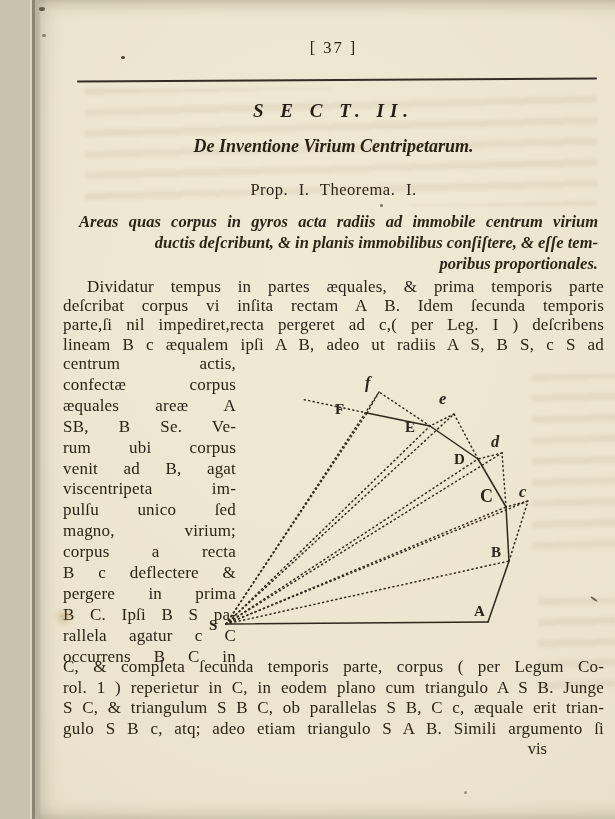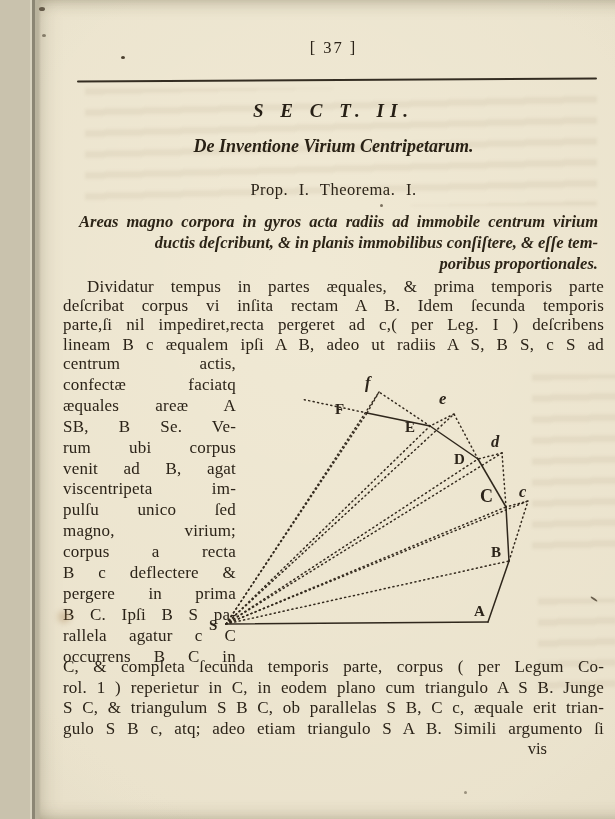--- a/index.html
+++ b/index.html
@@ -59,35 +59,35 @@
   <div class="ghost" style="left:502px;top:374px;width:86px;height:186px;"></div>
   <div class="ghost" style="left:508px;top:598px;width:78px;height:92px;"></div>
 
   <div class="txt center pagenum">[ 37 ]</div>
   <div class="rule"></div>
   <div class="txt center sect">S E C T.  II.</div>
   <div class="txt center subtitle">De Inventione Virium Centripetarum.</div>
   <div class="txt center prophead">Prop. I. Theorema. I.</div>
 
   <div class="txt statement">
-    <div class="l1">Areas magno corpora in gyros acta radiis ad immobile centrum virium</div>
+    <div class="l1">Areas quas corpus in gyros acta radiis ad immobile centrum virium</div>
     <div class="lc">ductis deſcribunt, &amp; in planis immobilibus conſiſtere, &amp; eſſe tem-</div>
     <div class="lc">poribus proportionales.</div>
   </div>
 
   <div class="txt para1 body-line">
     <div class="jst indent">Dividatur tempus in partes æquales, &amp; prima temporis parte</div>
     <div class="jst">deſcribat corpus vi inſita rectam A B. Idem ſecunda temporis</div>
     <div class="jst">parte,ſi nil impediret,recta pergeret ad c,( per Leg. I ) deſcribens</div>
     <div class="jst">lineam B c æqualem ipſi A B, adeo ut radiis A S, B S, c S ad</div>
   </div>
 
   <div class="txt sidecol body-line">
     <div class="jst">centrum actis,</div>
-    <div class="jst">confectæ faciatq</div>
+    <div class="jst">confectæ corpus</div>
     <div class="jst">æquales areæ A</div>
     <div class="jst">SB, B Se. Ve-</div>
     <div class="jst">rum ubi corpus</div>
     <div class="jst">venit ad B, agat</div>
     <div class="jst">viscentripeta im-</div>
     <div class="jst">pulſu unico ſed</div>
     <div class="jst">magno, virium;</div>
     <div class="jst">corpus a recta</div>
     <div class="jst">B c deflectere &amp;</div>
     <div class="jst">pergere in prima</div>

